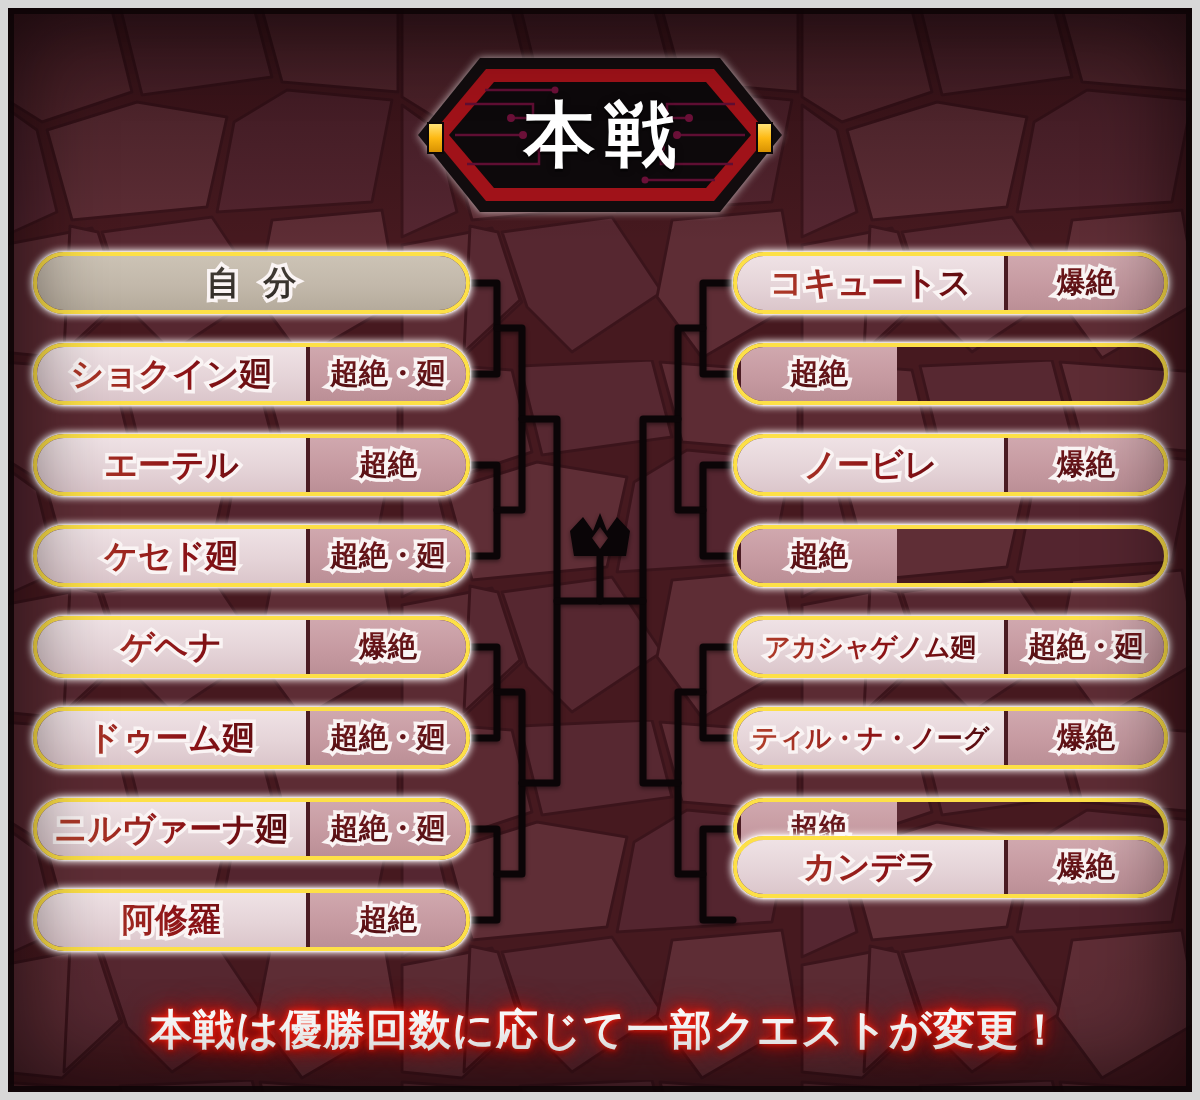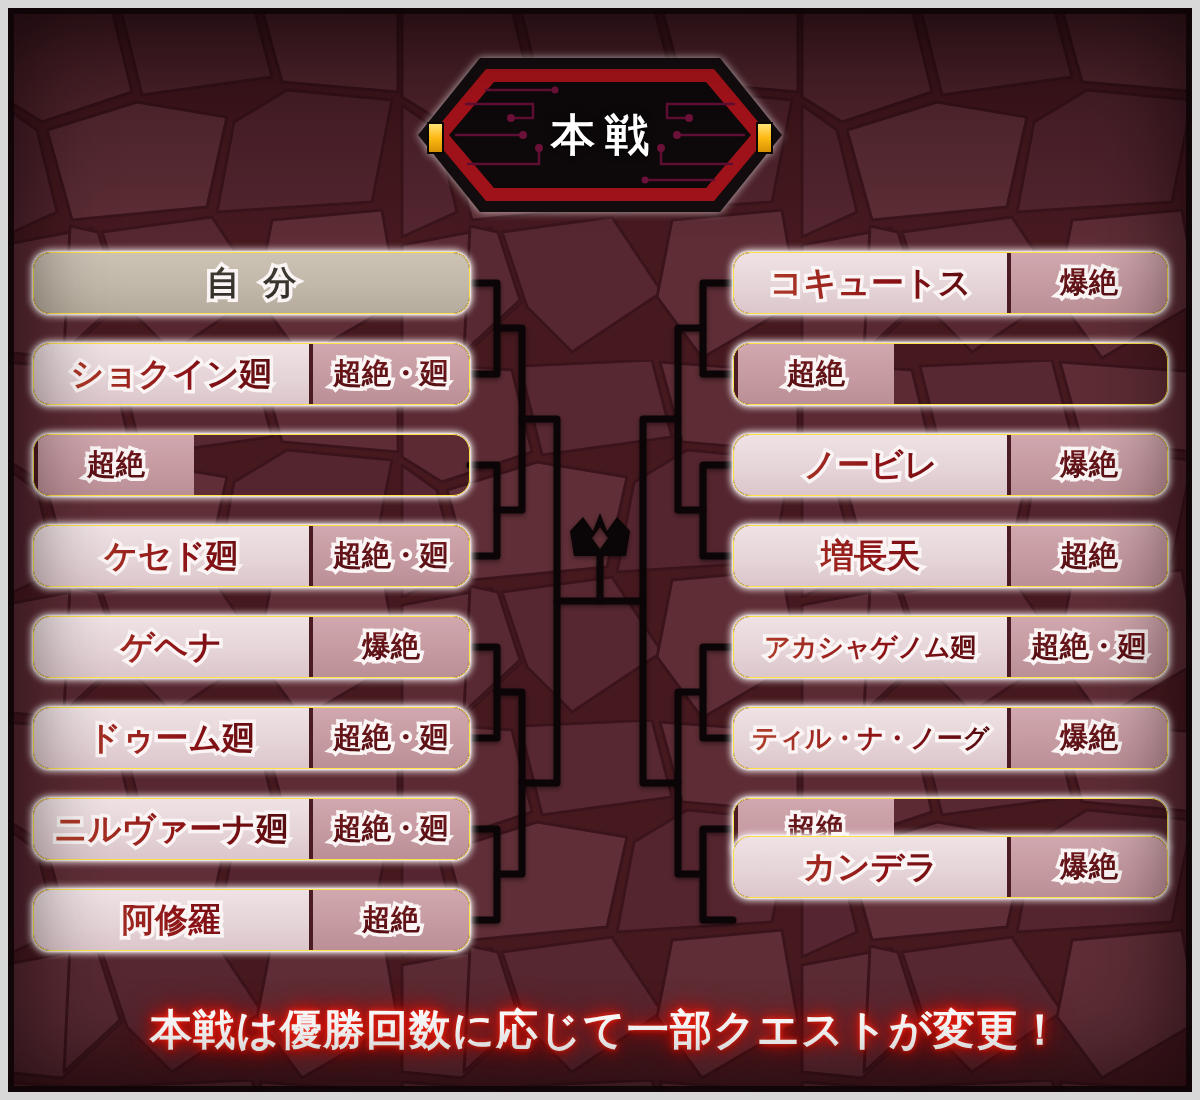--- a/index.html
+++ b/index.html
@@ -12,24 +12,24 @@
   #stonebg{position:absolute;inset:0;z-index:0;}
   .shade{position:absolute;inset:0;z-index:1;pointer-events:none;
      background:linear-gradient(180deg,rgba(16,3,7,.5) 0%,rgba(16,3,7,.22) 11%,rgba(16,3,7,0) 22%),
      radial-gradient(ellipse 125% 95% at 50% 45%,rgba(0,0,0,0) 55%,rgba(8,0,3,.34) 100%);}
   
   #lines{position:absolute;inset:0;z-index:2;pointer-events:none;filter:drop-shadow(0 2px 2px rgba(0,0,0,.45));}
   
   .banner{position:absolute;left:415px;top:52px;width:370px;height:166px;z-index:4;}
   .banner svg{position:absolute;inset:0;filter:drop-shadow(0 0 4px rgba(225,218,220,.85));}
   .banner-title{position:absolute;inset:0;display:flex;align-items:center;justify-content:center;
-     color:#ffffff;font-weight:bold;font-size:44px;letter-spacing:10px;padding-left:10px;
+     color:#ffffff;font-weight:bold;font-size:71px;letter-spacing:10px;padding-left:10px;
      text-shadow:0 3px 0 rgba(0,0,0,.4),0 0 7px rgba(0,0,0,.55);}
   
-  .entry{position:absolute;height:62px;border:1px solid #fde047;border-radius:17px;display:flex;
+  .entry{position:absolute;height:62px;border:4px solid #fde047;border-radius:31px;display:flex;
      overflow:hidden;z-index:3;box-sizing:border-box;
      box-shadow:0 0 6px 3px rgba(252,247,247,.8),0 0 2px 1px rgba(255,255,255,.9);}
   .entry.left{left:33px;width:437px;}
   .entry.right{left:733px;width:435px;}
   .sec{position:relative;height:100%;}
   .sec.name{flex:1;background:linear-gradient(180deg,#efe2e5 0%,#e5d4d8 55%,#dbc6cb 100%);}
   .sec.diff{width:160px;border-left:4px solid #4a1b22;box-sizing:border-box;
      background:linear-gradient(180deg,#d0a8ae 0%,#c69aa1 55%,#bb8f96 100%);}
   .entry.self .sec.name{background:linear-gradient(180deg,#ccc3b5 0%,#c2b8aa 55%,#b5ab9c 100%);}
   .t{position:absolute;inset:0;display:flex;align-items:center;justify-content:center;
@@ -153,20 +153,24 @@
       <span class="t o">ショクイン廻</span>
       <span class="t f">ショクイン廻</span>
     </div>
     <div class="sec diff">
       <span class="t o">超絶・廻</span>
       <span class="t fdiff">超絶・廻</span>
     </div>
   </div>
 
   <div class="entry left" style="top:434px">
+    <div class="sec name">
+      <span class="t o">エーテル</span>
+      <span class="t f">エーテル</span>
+    </div>
     <div class="sec diff">
       <span class="t o">超絶</span>
       <span class="t fdiff">超絶</span>
     </div>
   </div>
 
   <div class="entry left" style="top:525px">
     <div class="sec name">
       <span class="t o">ケセド廻</span>
       <span class="t f">ケセド廻</span>
@@ -244,24 +248,20 @@
       <span class="t o">ノービレ</span>
       <span class="t f">ノービレ</span>
     </div>
     <div class="sec diff">
       <span class="t o">爆絶</span>
       <span class="t fdiff">爆絶</span>
     </div>
   </div>
 
   <div class="entry right" style="top:525px">
-    <div class="sec name">
-      <span class="t o">増長天</span>
-      <span class="t f">増長天</span>
-    </div>
     <div class="sec diff">
       <span class="t o">超絶</span>
       <span class="t fdiff">超絶</span>
     </div>
   </div>
 
   <div class="entry right" style="top:616px">
     <div class="sec name long">
       <span class="t o">アカシャゲノム廻</span>
       <span class="t f">アカシャゲノム廻</span>

